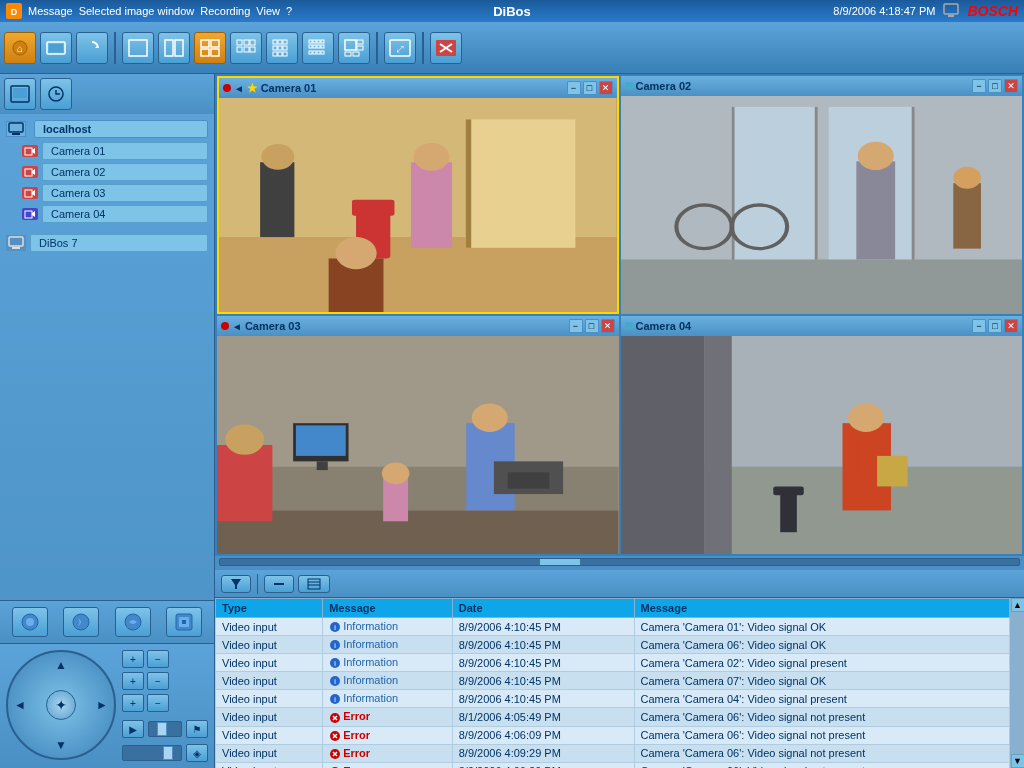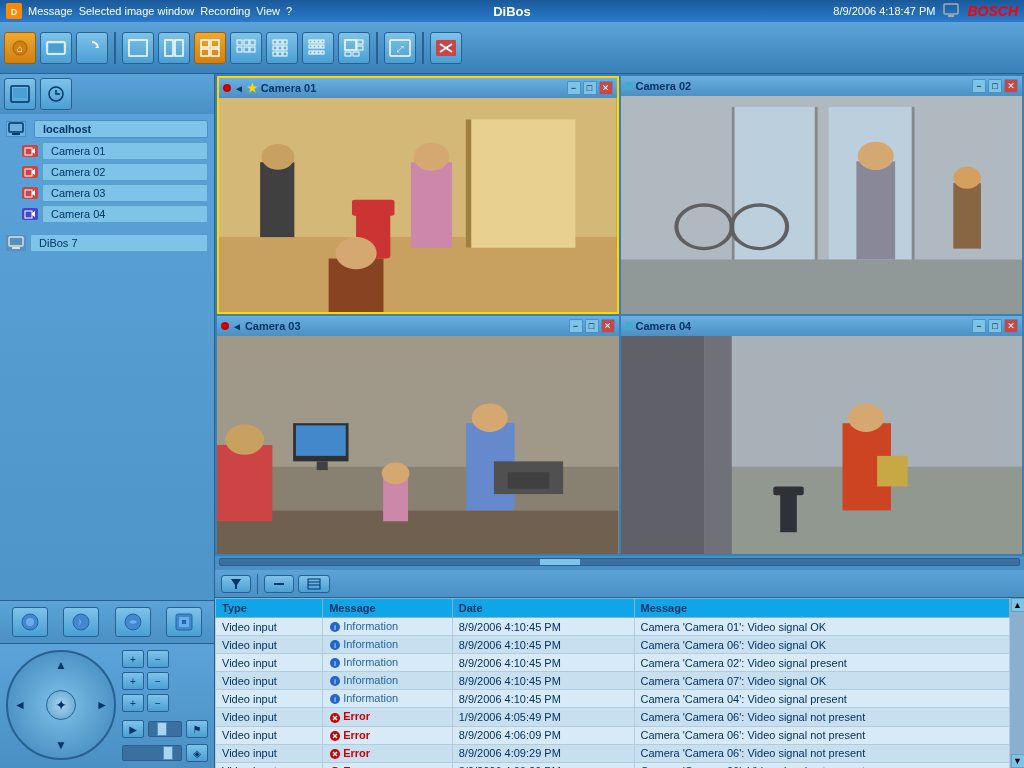--- a/index.html
+++ b/index.html
@@ -895,21 +895,21 @@
                   <td>8/9/2006 4:10:45 PM</td>
                   <td>Camera 'Camera 04': Video signal present</td>
                 </tr>
                 <tr>
                   <td>Video input</td>
                   <td><span><svg width="12" height="12" viewBox="0 0 12 12" style="vertical-align:middle;margin-right:2px;">
                         <circle cx="6" cy="6" r="5" fill="#cc0000"></circle>
                         <line x1="4" y1="4" x2="8" y2="8" stroke="white" stroke-width="1.5"></line>
                         <line x1="8" y1="4" x2="4" y2="8" stroke="white" stroke-width="1.5"></line>
                       </svg></span><span class="status-error">Error</span></td>
-                  <td>1/9/2006 4:05:49 PM</td>
+                  <td>8/1/2006 4:05:49 PM</td>
                   <td>Camera 'Camera 06': Video signal not present</td>
                 </tr>
                 <tr>
                   <td>Video input</td>
                   <td><span><svg width="12" height="12" viewBox="0 0 12 12" style="vertical-align:middle;margin-right:2px;">
                         <circle cx="6" cy="6" r="5" fill="#cc0000"></circle>
                         <line x1="4" y1="4" x2="8" y2="8" stroke="white" stroke-width="1.5"></line>
                         <line x1="8" y1="4" x2="4" y2="8" stroke="white" stroke-width="1.5"></line>
                       </svg></span><span class="status-error">Error</span></td>
                   <td>8/9/2006 4:06:09 PM</td>

